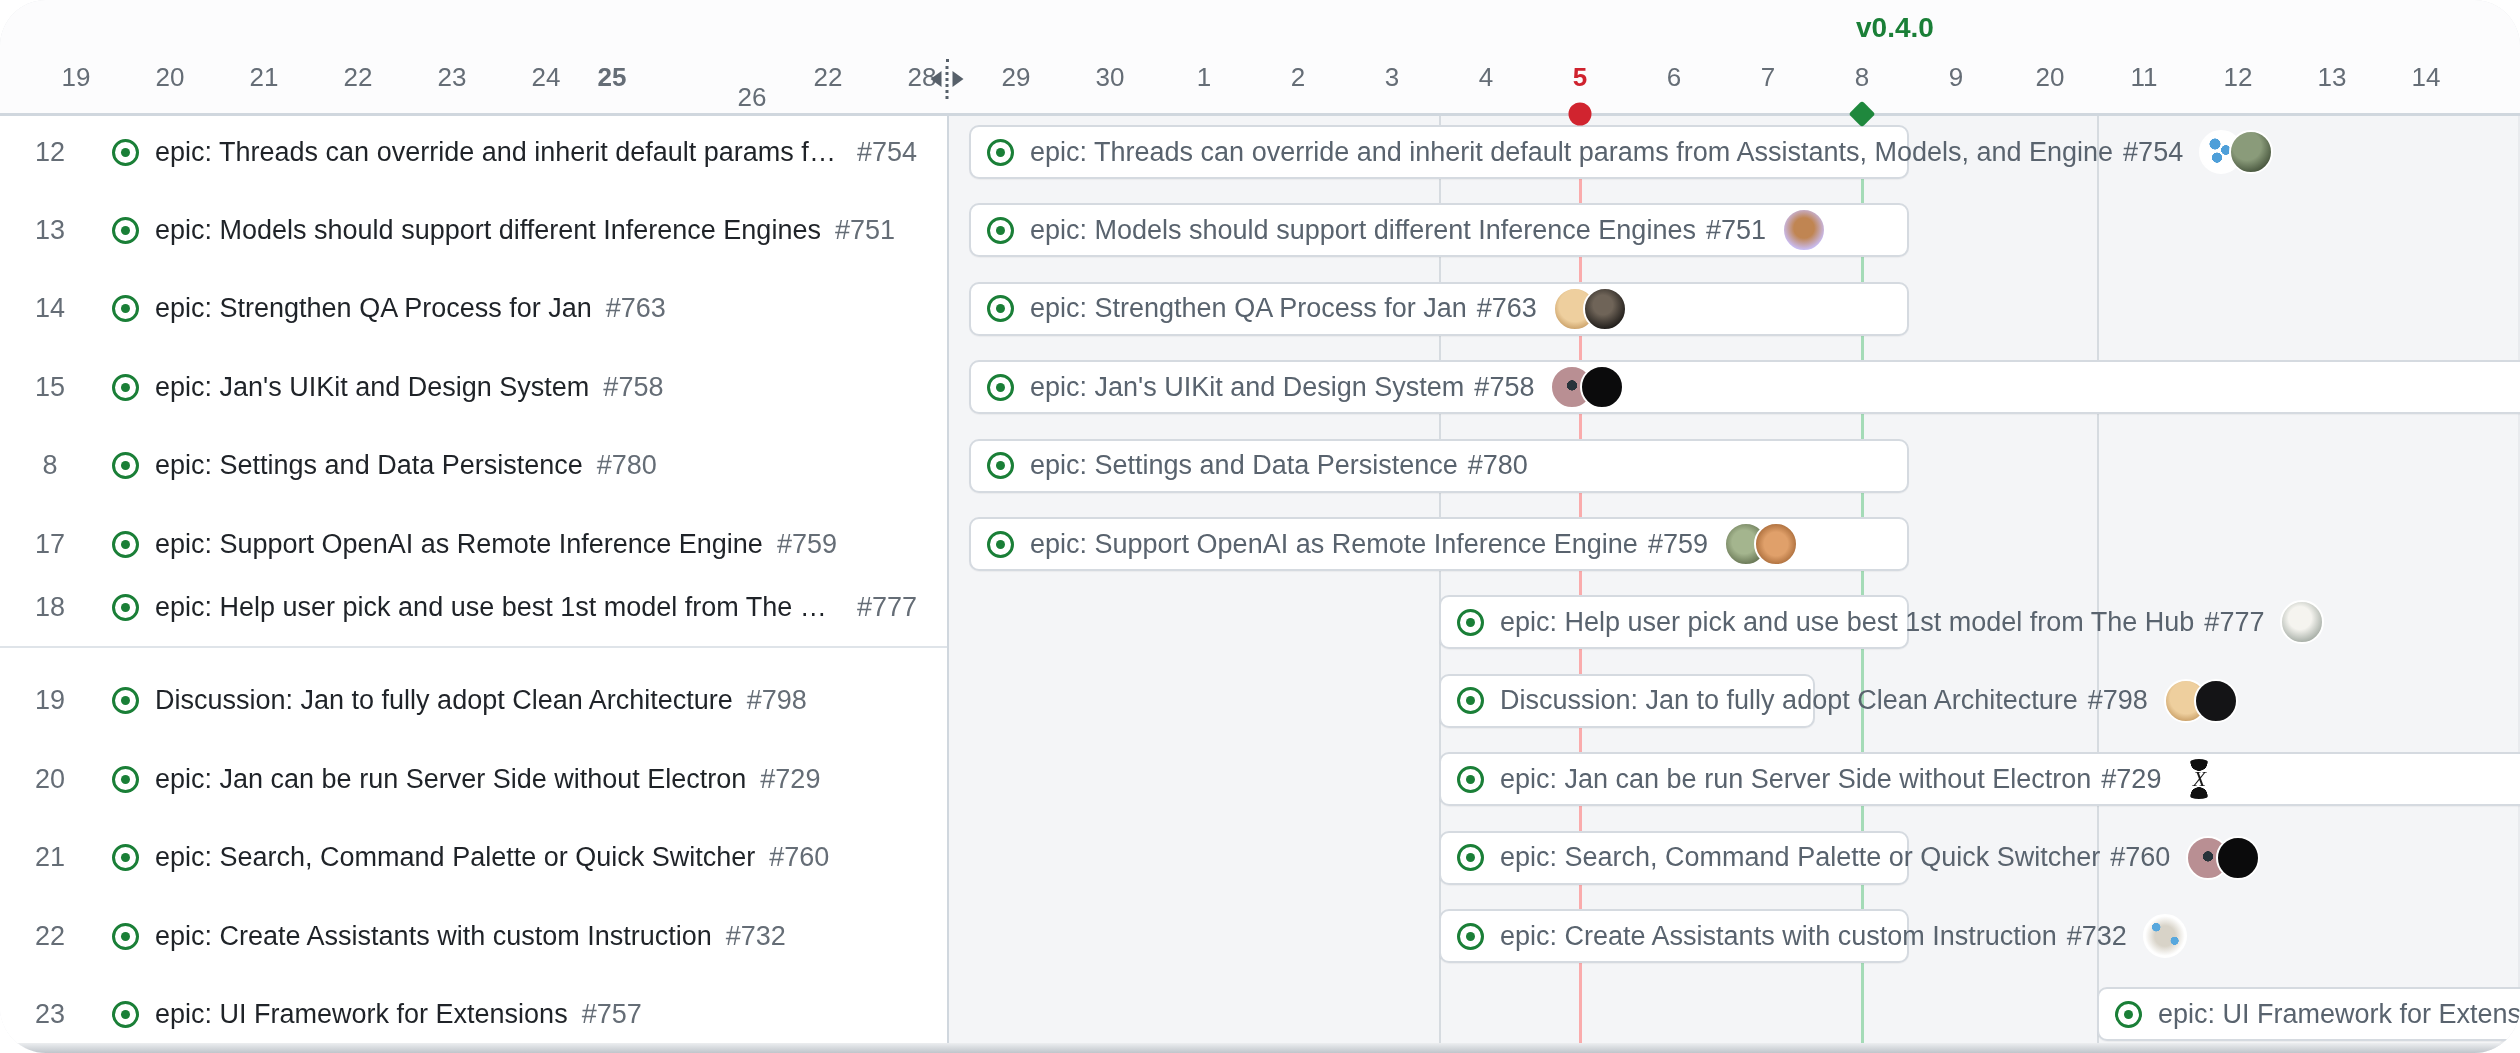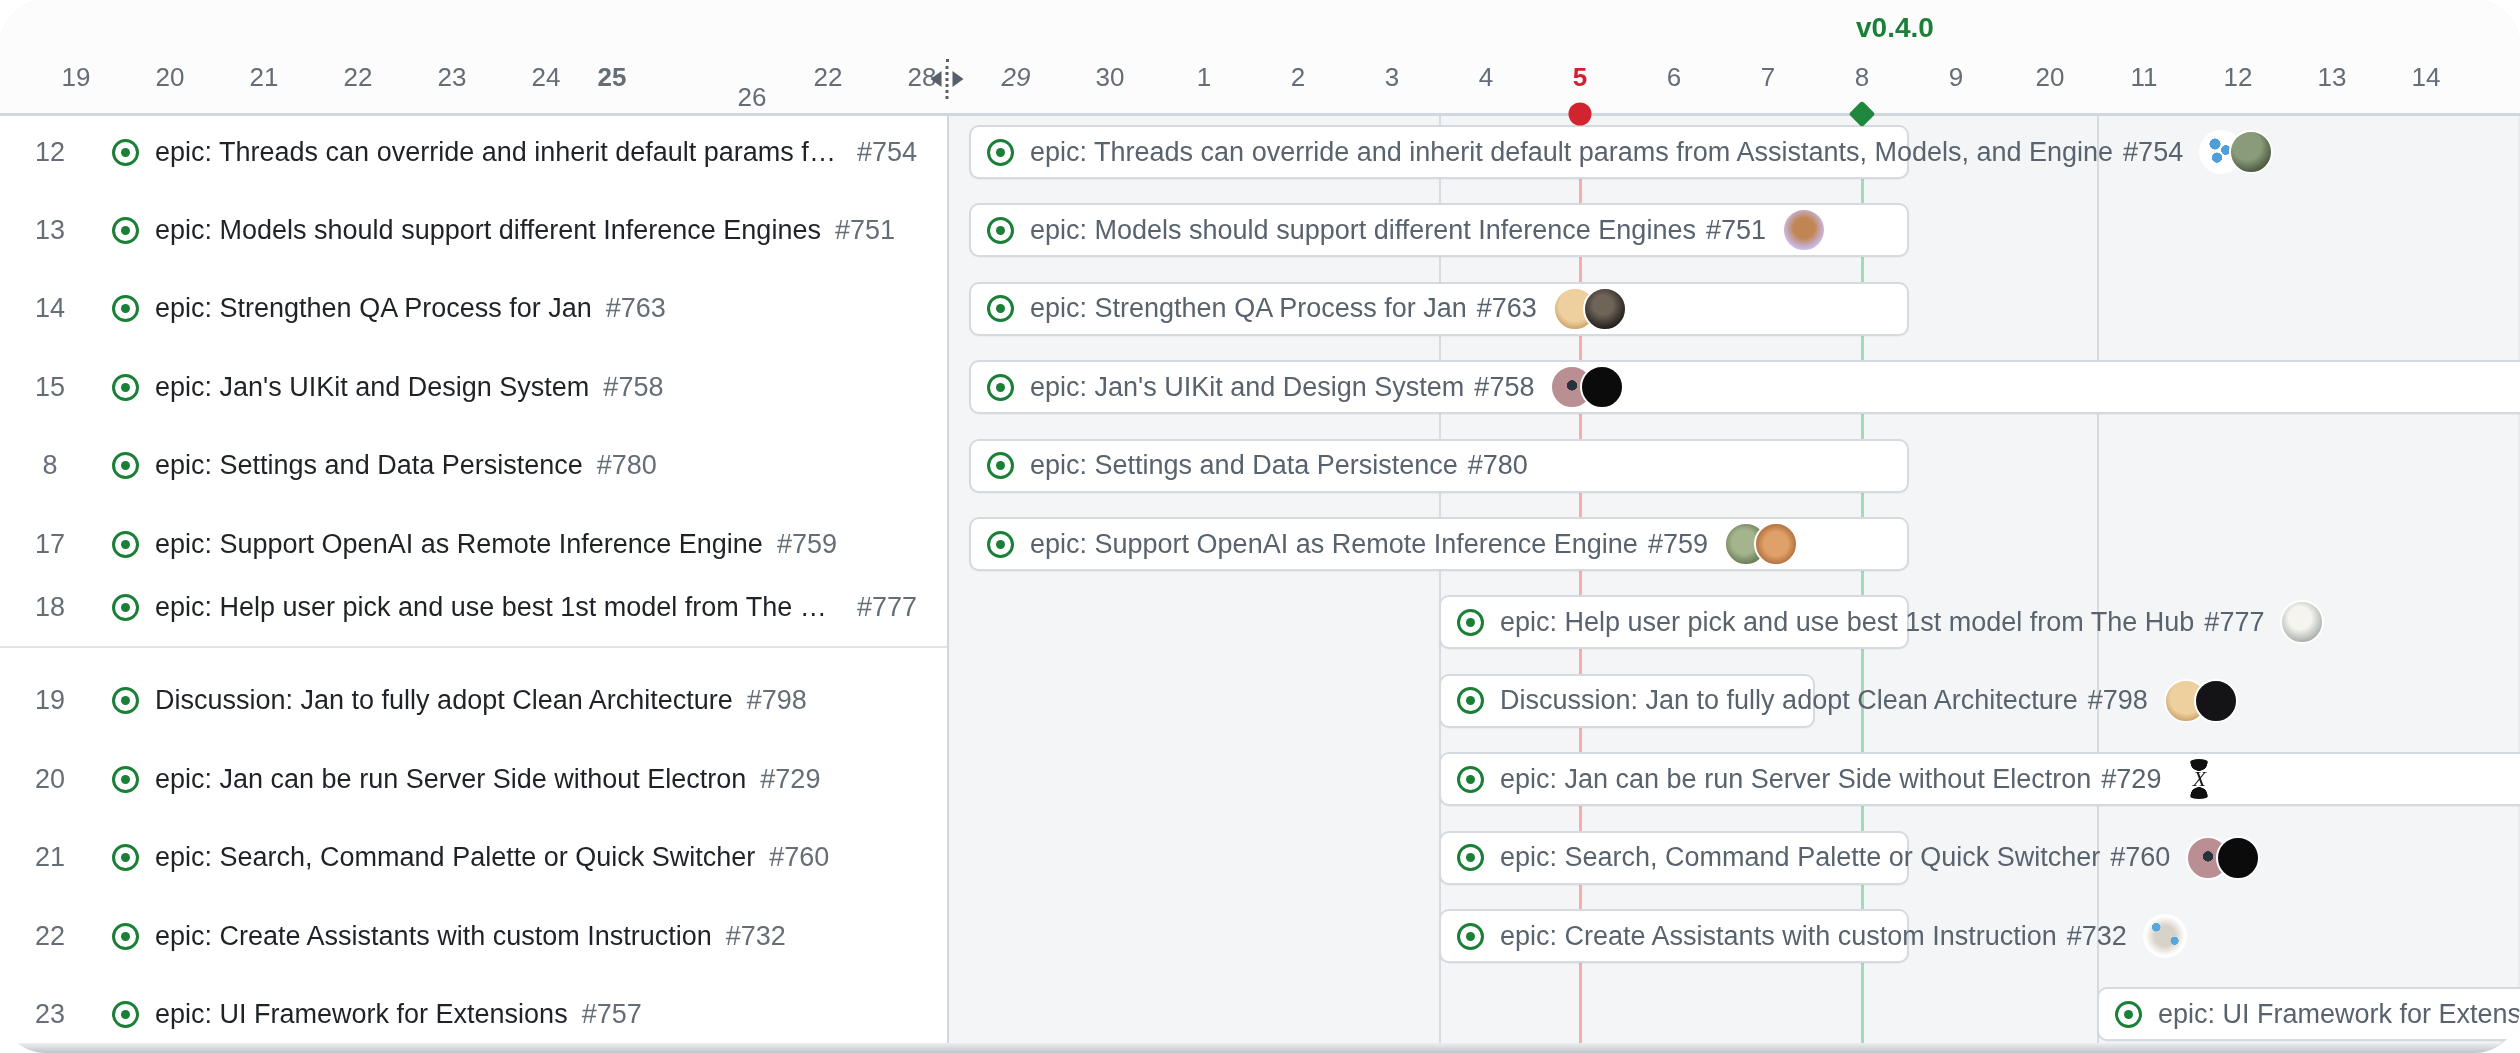--- a/index.html
+++ b/index.html
@@ -303,21 +303,21 @@
   <div class="date-label" style="left: 76px;">19</div>
       <div class="date-label" style="left: 170px;">20</div>
       <div class="date-label" style="left: 264px;">21</div>
       <div class="date-label" style="left: 358px;">22</div>
       <div class="date-label" style="left: 452px;">23</div>
       <div class="date-label" style="left: 546px;">24</div>
       <div class="date-label" style="left: 612px; font-weight: bold;">25</div>
       <div class="date-label" style="left: 752px; margin-top: 20px;">26</div>
       <div class="date-label" style="left: 828px;">22</div>
       <div class="date-label" style="left: 922px;">28</div>
-      <div class="date-label" style="left: 1016px; font-style: italic;">29</div>
+      <div class="date-label" style="left: 1016px;">29</div>
       <div class="date-label" style="left: 1110px;">30</div>
       <div class="date-label" style="left: 1204px;">1</div>
       <div class="date-label" style="left: 1298px;">2</div>
       <div class="date-label" style="left: 1392px;">3</div>
       <div class="date-label" style="left: 1486px;">4</div>
       <div class="date-label today" style="left: 1580px;">5</div>
       <div class="date-label" style="left: 1674px;">6</div>
       <div class="date-label" style="left: 1768px;">7</div>
       <div class="date-label" style="left: 1862px;">8</div>
       <div class="date-label" style="left: 1956px;">9</div>

